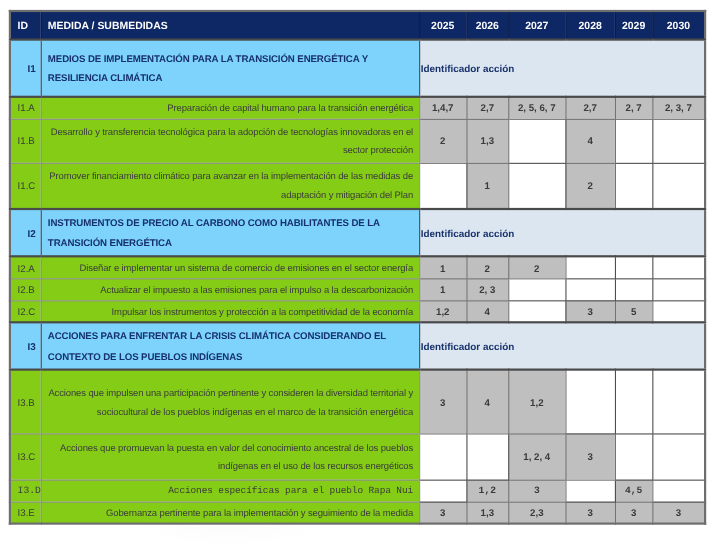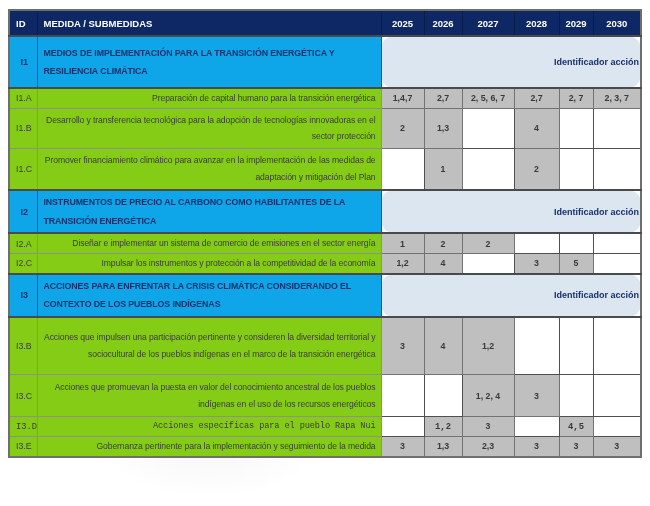--- a/index.html
+++ b/index.html
@@ -51,42 +51,41 @@
     padding: 2px 4px;
     text-align: center;
     vertical-align: middle;
   }
   thead th.left { text-align: left; padding-left: 6px; }
   
   tr.section td {
     border: 1px solid #4a4a4a;
     border-top: 2px solid #4a4a4a;
     border-bottom: 2px solid #4a4a4a;
-    background: #0ea5e9;
+    background: #7dd3fc;
     color: var(--section-text, #17316B);
     font-weight: bold;
     vertical-align: middle;
   }
   tr.section td.id-cell {
     font-size: 9px;
     padding: 2px 4px 2px 6px;
-    text-align: center;
+    text-align: right;
   }
   tr.section td.text-cell {
     font-size: 8.8px;
     line-height: 2.1;
     padding: 2px 6px;
     text-align: left;
     letter-spacing: -0.1px;
   }
   tr.section td.ident-cell {
     background: var(--identifier-bg, #DCE6F1);
     font-size: 9px;
-    text-align: right;
-    border-radius: 13px;
+    text-align: left;
   }
   
   tr.measure td.id-cell,
   tr.measure td.text-cell {
     border: 1px solid #8f8f8f;
     background: #84cc16;
     color: #3c3c3c;
     vertical-align: middle;
   }
   tr.measure td.id-cell {
@@ -190,20 +189,30 @@
         <tr class="measure" style="height: 19px;">
           <td class="id-cell">I2.A</td>
           <td class="text-cell">Diseñar e implementar un sistema de comercio de emisiones en el sector energía</td>
           <td class="val-cell filled">1</td>
           <td class="val-cell filled">2</td>
           <td class="val-cell filled">2</td>
           <td class="val-cell"></td>
           <td class="val-cell"></td>
           <td class="val-cell"></td>
         </tr>
+        <tr class="measure" style="height: 18px;">
+          <td class="id-cell">I2.B</td>
+          <td class="text-cell">Actualizar el impuesto a las emisiones para el impulso a la descarbonización</td>
+          <td class="val-cell filled">1</td>
+          <td class="val-cell filled">2, 3</td>
+          <td class="val-cell"></td>
+          <td class="val-cell"></td>
+          <td class="val-cell"></td>
+          <td class="val-cell"></td>
+        </tr>
         <tr class="measure" style="height: 19px; padding-left: 36px;">
           <td class="id-cell">I2.C</td>
           <td class="text-cell">Impulsar los instrumentos y protección a la competitividad de la economía</td>
           <td class="val-cell filled">1,2</td>
           <td class="val-cell filled">4</td>
           <td class="val-cell"></td>
           <td class="val-cell filled">3</td>
           <td class="val-cell filled">5</td>
           <td class="val-cell"></td>
         </tr>

